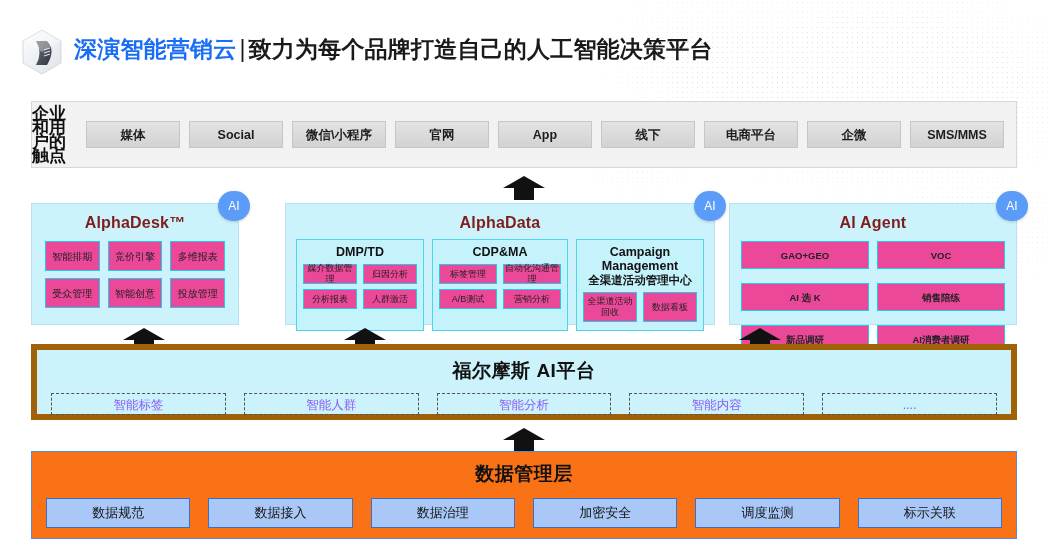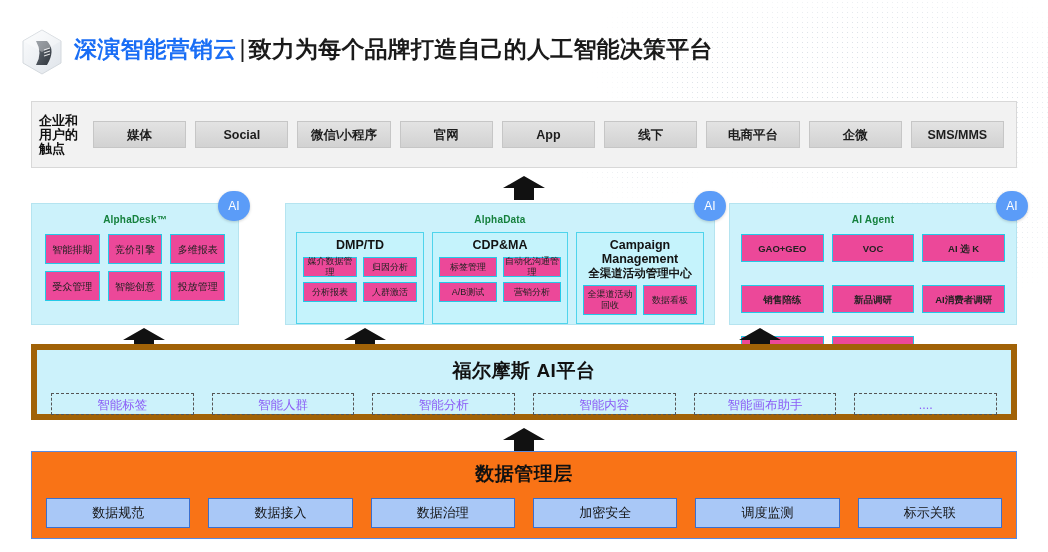--- a/index.html
+++ b/index.html
@@ -41,22 +41,22 @@
   .title .sep{color:#1a1a1a;font-weight:400;margin:0 3px;}
   .title .tag{color:#1a1a1a;}
 
   
   .touch-band{
     position:absolute;left:31px;top:101px;width:986px;height:67px;
     background:#f2f2f2;border:1px solid #d8d8d8;box-sizing:border-box;
     display:flex;align-items:center;
   }
   .touch-label{
-    width:46px;margin-left:7px;
-    font-size:13px;font-weight:bold;color:#111;line-height:14px;
+    width:46px;margin-left:0;
+    font-size:17px;font-weight:bold;color:#111;line-height:14px;
     text-align:left;flex:none;
   }
   .touch-items{
     flex:1;display:flex;align-items:center;gap:9px;
     padding:0 12px 0 8px;
   }
   .touch-chip{
     flex:1;height:27px;line-height:27px;text-align:center;
     background:linear-gradient(180deg,#e3e3e3 0%,#d2d2d2 100%);
     border:1px solid #c6c6c6;
@@ -68,21 +68,21 @@
   .arrow{position:absolute;width:44px;height:26px;}
   .arrow svg{display:block;}
 
   
   .prod-row{position:absolute;left:0;top:203px;width:1048px;height:122px;}
   .panel{
     position:absolute;top:0;height:122px;
     background:#ccf2fb;border:1px solid #b5e4f0;box-sizing:border-box;
   }
   .panel-title{
-    text-align:center;font-size:10px;font-weight:bold;color:#15803d;
+    text-align:center;font-size:16px;font-weight:bold;color:#7f1d1d;
     padding-top:10px;letter-spacing:.2px;
   }
   .ai-badge{
     position:absolute;top:-13px;right:-12px;
     width:32px;height:30px;border-radius:15px;
     background:#5b9cf8;color:#ffffff;
     font-size:12px;font-weight:500;
     display:flex;align-items:center;justify-content:center;
     box-shadow:0 1px 3px rgba(0,0,0,.18);
   }
@@ -115,22 +115,22 @@
   .sub-grid{display:grid;grid-template-columns:1fr 1fr;gap:5px 6px;}
   #sub-dmp{width:128px;}
   #sub-cdp{width:136px;}
   #sub-camp{flex:1;}
   #sub-dmp .cell,#sub-cdp .cell{height:20px;font-size:9px;}
   #sub-camp .cell{height:30px;font-size:9px;}
 
   
   #panel-agent{left:729px;width:288px;}
   #panel-agent .grid{
-    display:grid;grid-template-columns:repeat(3,1fr);
-    gap:23px 8px;padding:9px 11px 0 11px;
+    display:grid;grid-template-columns:repeat(2,1fr);
+    gap:14px 8px;padding:9px 11px 0 11px;
   }
   #panel-agent .cell{height:28px;font-size:9.5px;font-weight:bold;}
 
   
   .holmes{
     position:absolute;left:31px;top:344px;width:986px;height:76px;
     background:#ccf2fb;border:6px solid #a16207;box-sizing:border-box;
   }
   .holmes-title{
     text-align:center;font-size:19px;font-weight:bold;color:#111;
@@ -297,21 +297,20 @@
     </svg>
 </div>
 
 <div class="holmes">
   <div class="holmes-title">福尔摩斯 AI平台</div>
   <div class="holmes-row">
     <div class="dash-chip">智能标签</div>
     <div class="dash-chip">智能人群</div>
     <div class="dash-chip">智能分析</div>
     <div class="dash-chip">智能内容</div>
-    <div class="dash-chip">智能画布助手</div>
     <div class="dash-chip">....</div>
   </div>
 </div>
 
 <div class="arrow" style="left:502px;top:427px;">
   <svg width="44" height="26" viewBox="0 0 44 26">
       <polygon points="22,1 43,13 32,13 32,25 12,25 12,13 1,13" fill="#111111"></polygon>
     </svg>
 </div>
 

